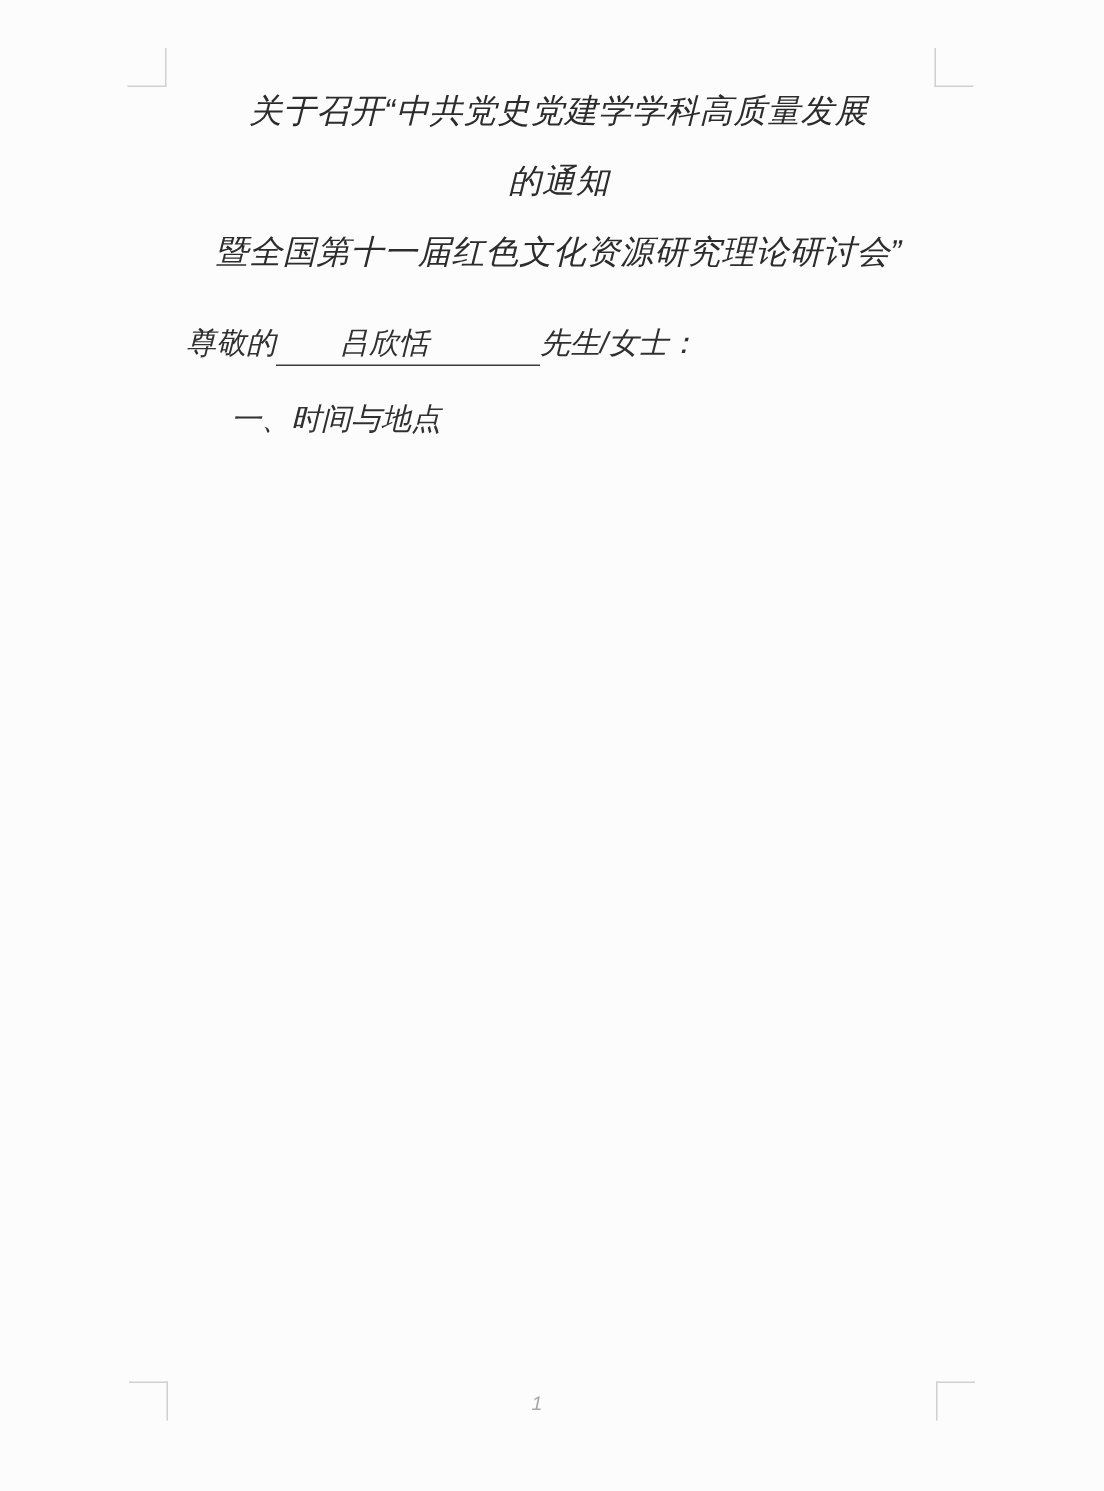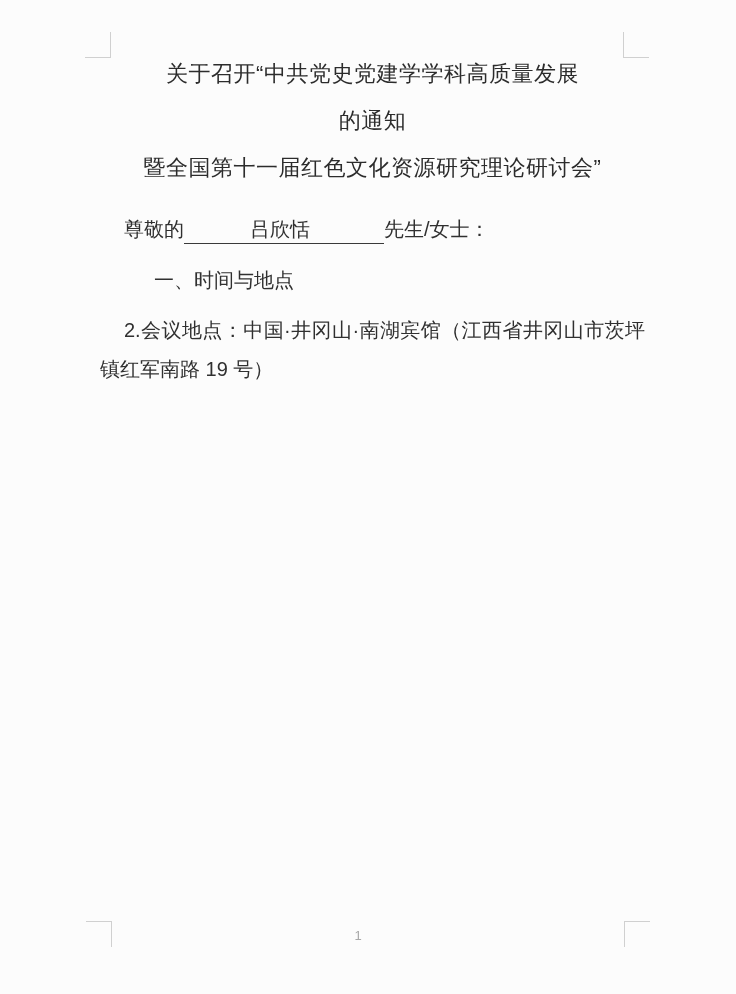--- a/index.html
+++ b/index.html
@@ -8,20 +8,21 @@
     background: #fcfcfc;
     font-family: "Liberation Sans", sans-serif;
   }
   .page {
     position: relative;
     width: 716px;
     height: 994px;
     background: #fcfcfc;
     overflow: hidden;
     color: #2f2f2f;
+    font-style: italic;
   }
   
   .mark {
     position: absolute;
     width: 25px;
     height: 25px;
   }
   .mark.tl { left: 85px;  top: 32px;  border-right: 1.5px solid #d0d0d0; border-bottom: 1.5px solid #d0d0d0; }
   .mark.tr { left: 623px; top: 32px;  border-left: 1.5px solid #d0d0d0;  border-bottom: 1.5px solid #d0d0d0; }
   .mark.bl { left: 86px;  top: 921px; border-right: 1.5px solid #d0d0d0; border-top: 1.5px solid #d0d0d0; }
@@ -45,21 +46,21 @@
     margin-top: 19px;
     font-size: 20px;
     line-height: 38.5px;
     color: #303030;
   }
   .salutation { text-indent: 0; white-space: nowrap; }
   .underline-wrap {
     display: inline-block;
     line-height: 27px;
     border-bottom: 1px solid #3a3a3a;
-    padding-left: 42px;
+    padding-left: 18px;
     padding-right: 74px;
   }
   .para {
     text-indent: 24px;
     text-align: justify;
     margin: 0;
   }
   .heading {
     text-indent: 42px;
     margin: 12px;
@@ -93,21 +94,20 @@
     </div>
 
     <div class="body-text">
 
       <p class="para salutation"><span>尊敬的</span><span class="underline-wrap"><span>吕欣恬</span></span><span>先生/女士：</span></p>
 
 
       <p class="heading">一、时间与地点</p>
 
 
-      <p class="para">2.会议地点：中国·井冈山·南湖宾馆（江西省井冈山市茨坪镇红军南路 19 号）</p>
 
 
 
     </div>
   </div>
 
   <div class="page-number">1</div>
 
 </div>
 

